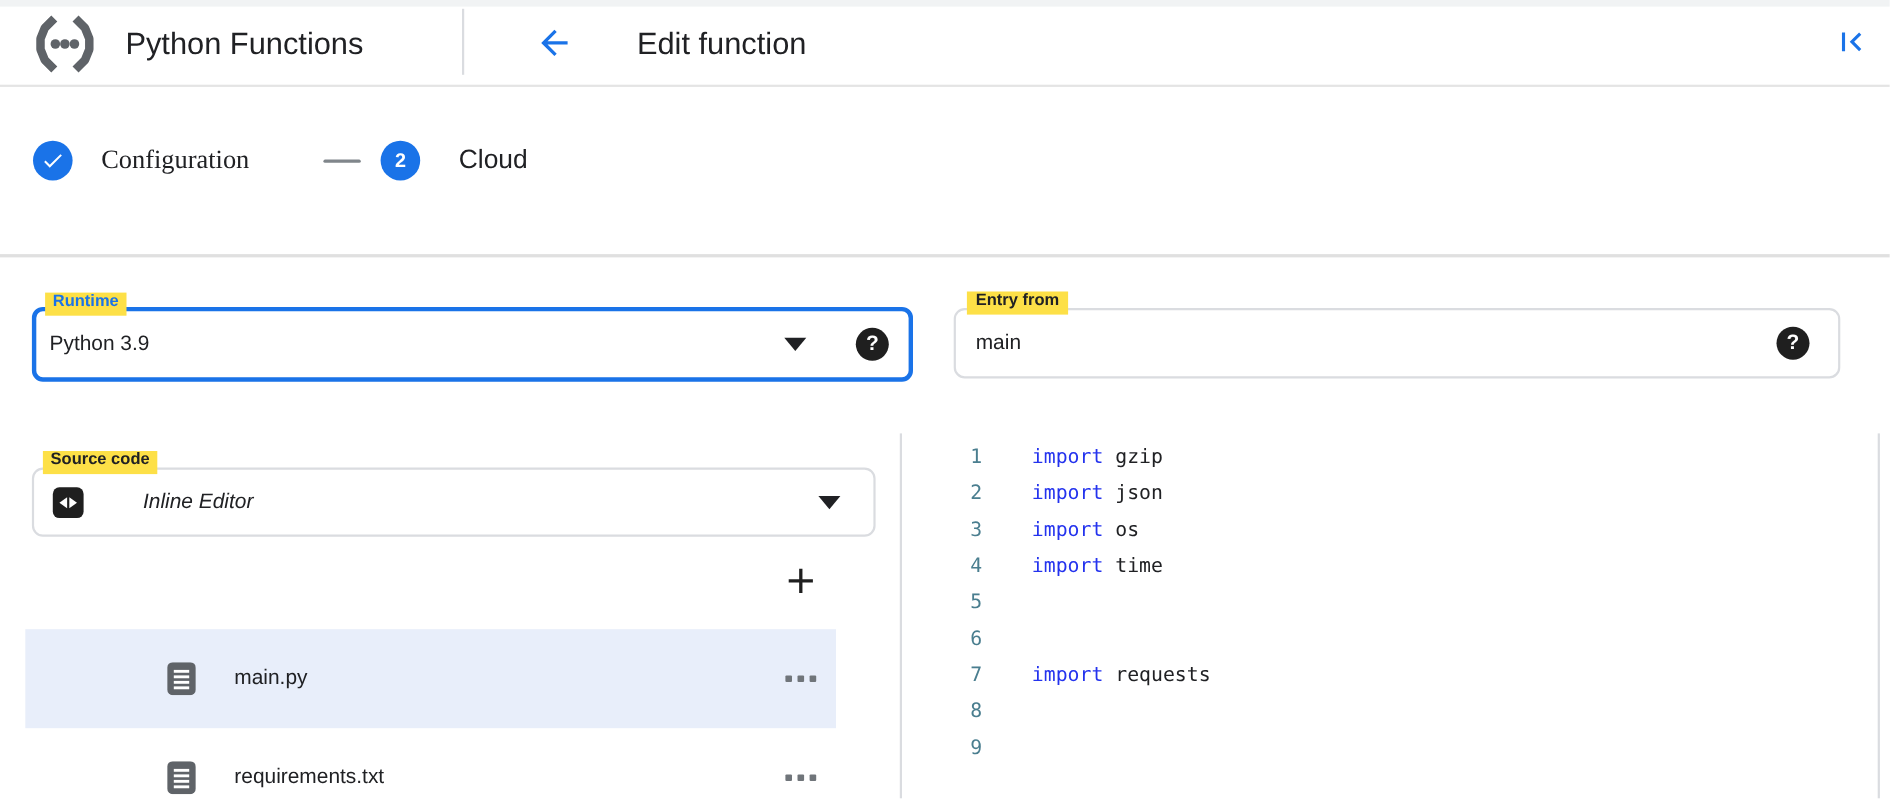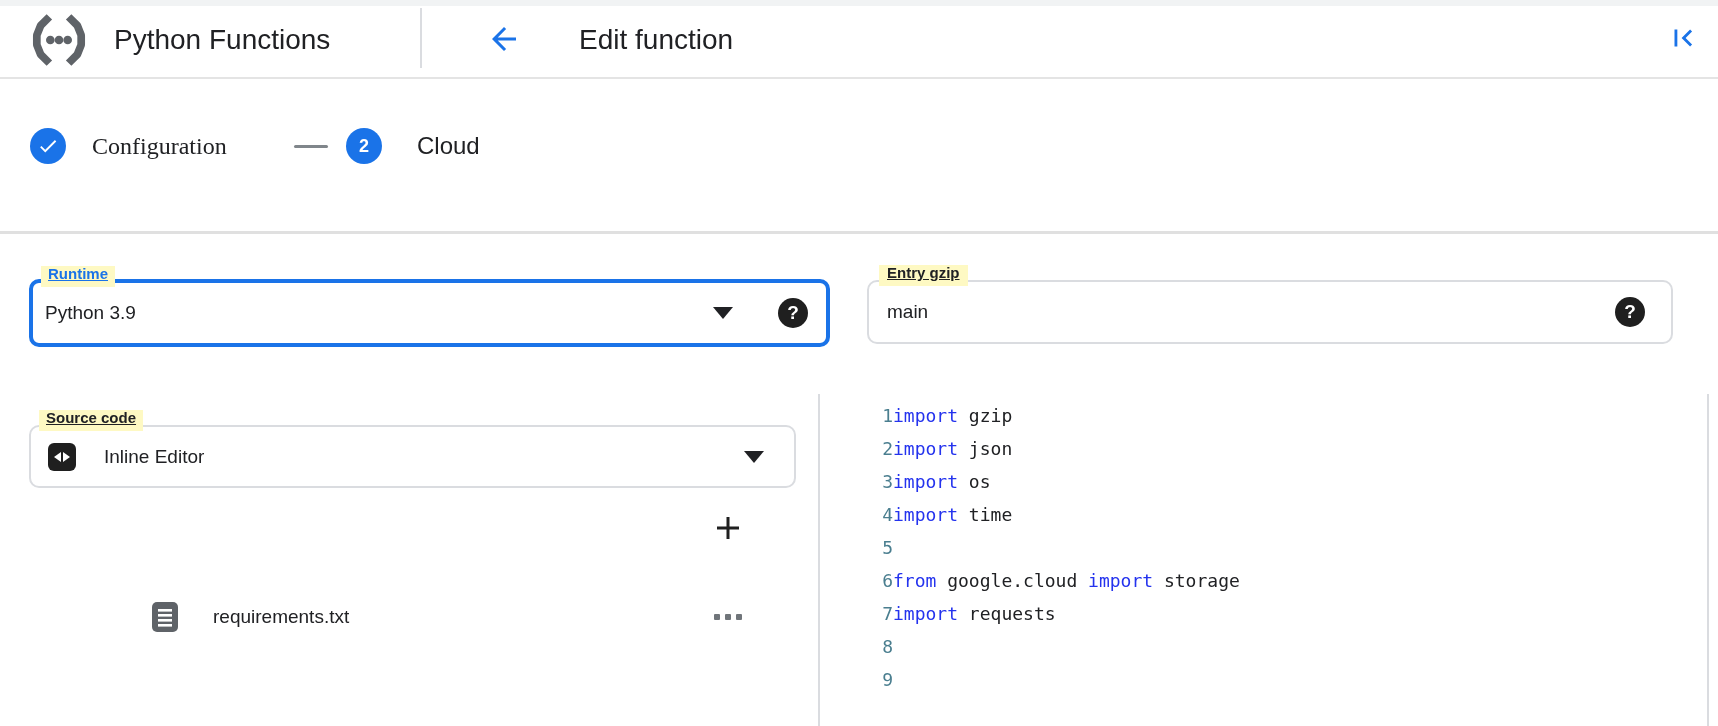--- a/index.html
+++ b/index.html
@@ -28,60 +28,60 @@
   .step-circle.c1{left:30px;top:128px;}
   .step-circle.c2{left:346px;top:128px;color:#fff;font-size:18px;font-weight:600;}
   .step-label{top:132px;font-size:24px;line-height:28px;color:var(--ink);white-space:nowrap;}
   .step-label.l1{left:92px;font-family:Liberation Serif, serif;}
   .step-label.l2{left:417px;}
   .step-dash{left:294px;top:145px;width:34px;height:3px;background:#80868b;border-radius:2px;}
   .section-divider{left:0;top:231px;width:1718px;height:3px;background:#e0e0e0;}
 
   
   .field{border-radius:10px;box-sizing:border-box;display:flex;align-items:center;background:#fff;}
-  .field .flabel{position:absolute;top:-17px;height:21px;line-height:15px;background:#fef9c3;
-    padding:0 7px;font-size:15px;font-weight:600;white-space:nowrap;text-decoration:underline;}
+  .field .flabel{position:absolute;top:-17px;height:21px;line-height:15px;background:#fde047;
+    padding:0 7px;font-size:15px;font-weight:600;white-space:nowrap;}
   .runtime-field{left:29px;top:279px;width:801px;height:68px;border:4px solid var(--accent);padding-left:12px;}
   .runtime-field .flabel{left:8px;color:var(--accent);}
   .entry-field{left:867px;top:280px;width:806px;height:64px;border:2px solid var(--border);padding-left:18px;}
   .entry-field .flabel{left:10px;padding:0 8px;color:var(--ink);}
   .source-field{left:29px;top:425px;width:767px;height:63px;border:2px solid var(--border);padding-left:17px;}
   .source-field .flabel{left:8px;color:var(--ink);}
   .field-value{font-size:19px;color:var(--ink);white-space:nowrap;}
   .caret{position:absolute;top:50%;transform:translateY(-50%);width:0;height:0;
     border-left:10px solid transparent;border-right:10px solid transparent;border-top:12px solid #202124;}
   .runtime-field .caret{right:93px;}
   .source-field .caret{right:30px;}
   .help-icon{position:absolute;top:50%;transform:translateY(-50%);width:30px;height:30px;border-radius:50%;
     background:#1f1f1f;color:#fff;font-size:19px;font-weight:700;display:flex;align-items:center;justify-content:center;cursor:pointer;}
   .runtime-field .help-icon{right:18px;}
   .entry-field .help-icon{right:26px;}
   .src-icon{width:28px;height:28px;border-radius:6px;background:#1f1f1f;
     display:flex;align-items:center;justify-content:center;gap:2px;}
   .src-icon .tl{width:0;height:0;border-top:5px solid transparent;border-bottom:5px solid transparent;border-right:7px solid #fff;}
   .src-icon .tr{width:0;height:0;border-top:5px solid transparent;border-bottom:5px solid transparent;border-left:7px solid #fff;}
-  .source-field .field-value{margin-left:28px;}
+  .source-field .field-value{margin-left:54px;font-style:italic;}
 
   
   .add-btn{left:712px;top:512px;width:32px;height:32px;cursor:pointer;}
   .file-list{left:23px;top:572px;width:737px;}
   .file-row{position:relative;height:90px;display:flex;align-items:center;cursor:pointer;}
   .file-row.selected{background:var(--selbg);}
   .file-icon{margin-left:129px;width:26px;height:30px;display:block;}
   .file-name{margin-left:35px;font-size:19px;color:var(--ink);}
   .dots{position:absolute;right:18px;top:50%;transform:translateY(-50%);display:flex;gap:5px;cursor:pointer;}
   .dots i{width:6px;height:6px;background:#70757a;border-radius:1px;display:block;}
 
   
   .ed-vline-l{left:818px;top:394px;width:2px;height:332px;background:var(--border);}
   .ed-vline-r{left:1707px;top:394px;width:2px;height:332px;background:var(--border);}
   .code-lines{left:820px;top:399px;width:885px;font-family:"DejaVu Sans Mono",monospace;font-size:18px;}
   .cl{display:flex;height:33px;align-items:center;white-space:pre;}
   .ln{width:73px;text-align:right;color:var(--lnum);flex:none;}
-  .code{color:var(--ink);}
+  .code{margin-left:45px;color:var(--ink);}
   .kw{color:var(--kw);}
 </style>
 </head>
 <body style="--accent: #1a73e8; --kw: #2433ee; --lnum: #4a7e8f; --selbg: #e8eefa; --border: #dadce0; --ink: #202124;">
 
 <div class="abs top-strip"></div>
 
 <svg class="abs logo" viewBox="0 0 64 56">
   <path d="M22 4 L13 13 L9 23 L9 33 L13 43 L22 52" fill="none" stroke="#5f6368" stroke-width="8" stroke-linejoin="bevel"></path>
   <path d="M42 4 L51 13 L55 23 L55 33 L51 43 L42 52" fill="none" stroke="#5f6368" stroke-width="8" stroke-linejoin="bevel"></path>
@@ -115,39 +115,54 @@
 <div class="abs section-divider"></div>
 
 <div class="abs field runtime-field">
   <span class="flabel">Runtime</span>
   <span class="field-value">Python 3.9</span>
   <span class="caret"></span>
   <span class="help-icon">?</span>
 </div>
 
 <div class="abs field entry-field">
-  <span class="flabel">Entry gzip</span>
+  <span class="flabel">Entry from</span>
   <span class="field-value">main</span>
   <span class="help-icon">?</span>
 </div>
 
 <div class="abs field source-field">
   <span class="flabel">Source code</span>
   <span class="src-icon">
       <i class="tl"></i>
       <i class="tr"></i>
     </span>
   <span class="field-value">Inline Editor</span>
   <span class="caret"></span>
 </div>
 
 <svg class="abs add-btn" viewBox="0 0 32 32">
   <path d="M14.5 5h3v9.5H27v3h-9.5V27h-3v-9.5H5v-3h9.5z" fill="#1f1f1f"></path>
 </svg>
 <div class="abs file-list">
+    <div class="file-row selected">
+    <svg class="file-icon" viewBox="0 0 26 30">
+      <rect x="0" y="0" width="26" height="30" rx="5" fill="#5f6368"></rect>
+      <rect x="6" y="7" width="14" height="2.6" fill="#fff"></rect>
+      <rect x="6" y="12" width="14" height="2.6" fill="#fff"></rect>
+      <rect x="6" y="17" width="14" height="2.6" fill="#fff"></rect>
+      <rect x="6" y="22" width="14" height="2.6" fill="#fff"></rect>
+    </svg>
+    <span class="file-name">main.py</span>
+    <span class="dots">
+        <i></i>
+        <i></i>
+        <i></i>
+      </span>
+  </div>
     <div class="file-row">
     <svg class="file-icon" viewBox="0 0 26 30">
       <rect x="0" y="0" width="26" height="30" rx="5" fill="#5f6368"></rect>
       <rect x="6" y="7" width="14" height="2.6" fill="#fff"></rect>
       <rect x="6" y="12" width="14" height="2.6" fill="#fff"></rect>
       <rect x="6" y="17" width="14" height="2.6" fill="#fff"></rect>
       <rect x="6" y="22" width="14" height="2.6" fill="#fff"></rect>
     </svg>
     <span class="file-name">requirements.txt</span>
     <span class="dots">
@@ -176,21 +191,20 @@
     <div class="cl">
     <span class="ln">4</span>
     <span class="code"><span class="kw">import</span><span> time</span></span>
   </div>
     <div class="cl">
     <span class="ln">5</span>
     <span class="code"></span>
   </div>
     <div class="cl">
     <span class="ln">6</span>
-    <span class="code"><span class="kw">from</span><span> google.cloud </span><span class="kw">import</span><span> storage</span></span>
   </div>
     <div class="cl">
     <span class="ln">7</span>
     <span class="code"><span class="kw">import</span><span> requests</span></span>
   </div>
     <div class="cl">
     <span class="ln">8</span>
     <span class="code"></span>
   </div>
     <div class="cl">

